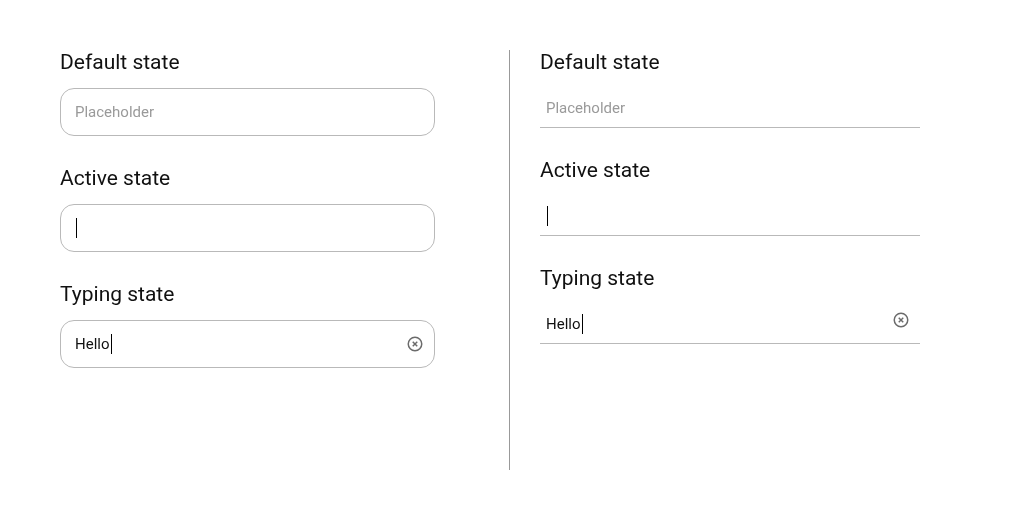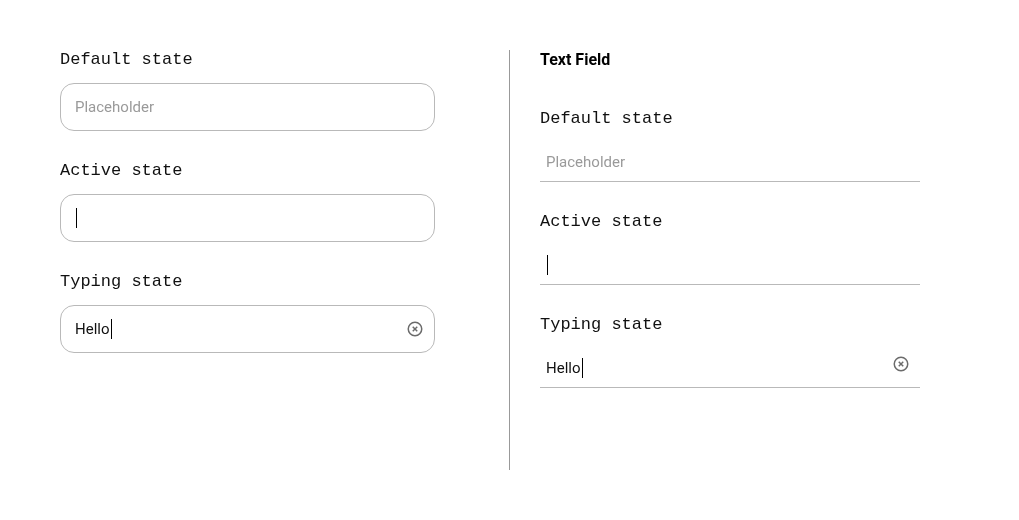--- a/index.html
+++ b/index.html
@@ -20,25 +20,24 @@
       padding-right: 0;
       border-left: 1px solid #999;
     }
     .section-title {
       font-size: 16px;
       font-weight: 700;
       color: #000;
       margin-bottom: 40px;
     }
     .state-label {
-      font-size: 17px;
+      font-size: 21px;
       font-weight: 400;
       color: #111;
       margin-bottom: 14px;
-      font-family: Liberation Mono, monospace;
     }
     .state-block {
       margin-bottom: 30px;
     }
     
     .textbox {
       width: 100%;
       max-width: 375px;
       height: 48px;
       border: 1px solid #b9b9b9;
@@ -137,21 +136,20 @@
           <circle cx="12" cy="12" r="9"></circle>
           <line x1="9" y1="9" x2="15" y2="15"></line>
           <line x1="15" y1="9" x2="9" y2="15"></line>
         </svg>
       </span>
     </div>
   </div>
 </div>
 
 <div class="column right">
-  <div class="section-title">Text Field</div>
 
   <div class="state-block">
     <div class="state-label">Default state</div>
     <div class="textfield">
       <span class="placeholder">Placeholder</span>
     </div>
   </div>
 
   <div class="state-block">
     <div class="state-label">Active state</div>

